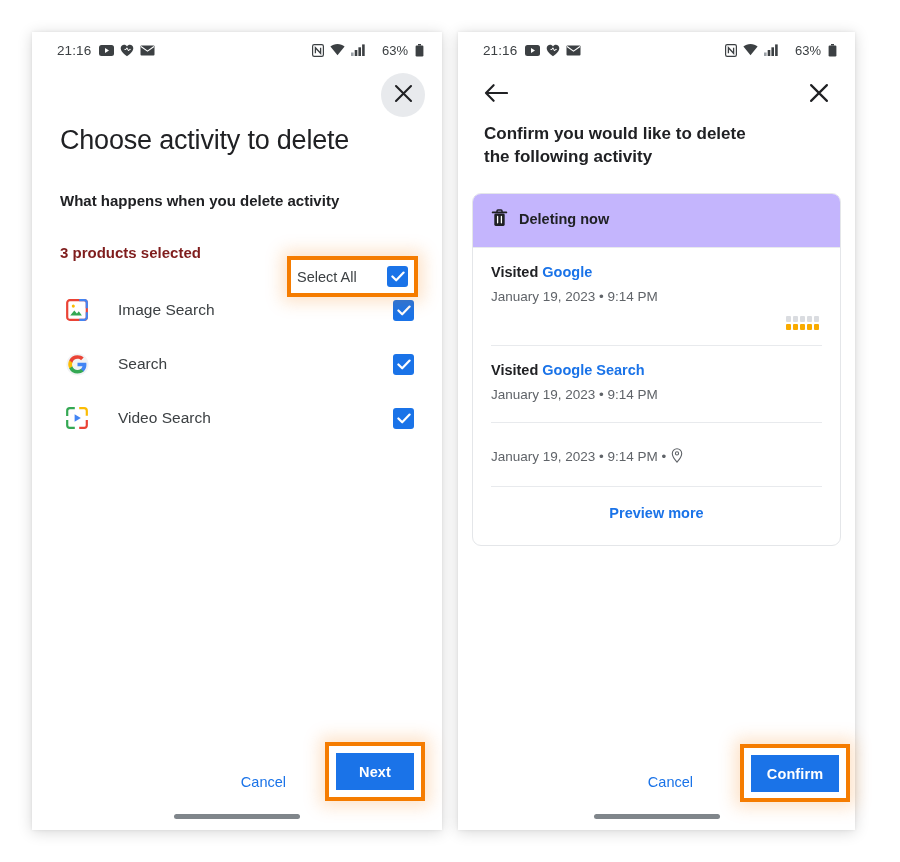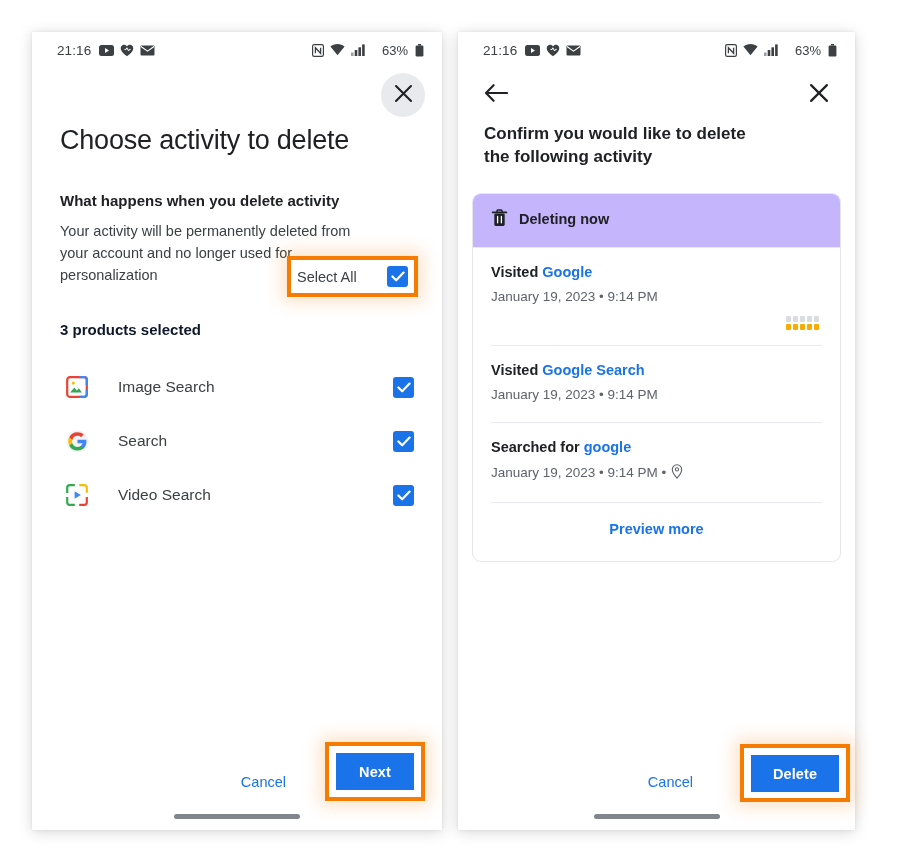--- a/index.html
+++ b/index.html
@@ -73,21 +73,21 @@
     margin-top: 12px;
     line-height: 1.5;
     max-width: 360px;
   }
   .sel-row {
     display: flex; align-items: center; justify-content: space-between;
     padding: 0 28px;
     margin-top: 30px;
     height: 26px;
   }
-  .sel-count { font-size: 15px; font-weight: bold; color: #0f172a; }
+  .sel-count { font-size: 15px; font-weight: bold; color: #7f1d1d; }
 
   
   .anno {
     position: absolute;
     border: 4px solid #f57c00;
     background: #ffffff;
     box-shadow: 0 0 16px 5px rgba(245,124,0,0.22);
     z-index: 6;
   }
   #anno-selectall { left: 287px; top: 256px; width: 131px; height: 41px; }
@@ -286,21 +286,20 @@
     <div class="close-circle">
       <span>
         <svg width="19" height="19" viewBox="0 0 19 19">
             <path d="M2 2l15 15M17 2L2 17" stroke="#202124" stroke-width="2.1" stroke-linecap="round"></path>
           </svg>
       </span>
     </div>
 
     <h1 class="page-title">Choose activity to delete</h1>
     <h2 class="sec-head">What happens when you delete activity</h2>
-    <p class="sec-body">Your activity will be permanently deleted from your account and no longer used for personalization</p>
 
     <div class="sel-row">
       <span class="sel-count">3 products selected</span>
       <span style="width:120px"></span>
     </div>
 
     <div class="products">
 
       <div class="prod-row">
         <span class="prod-ico">
@@ -486,24 +485,20 @@
           <span class="lnk">Google Search</span>
         </div>
         <div class="act-meta">
           <span>January 19, 2023 • 9:14 PM</span>
         </div>
         <div style="height:10px"></div>
       </div>
       <div class="act-sep"></div>
 
       <div class="act">
-        <div class="act-title">
-          <span>Searched for</span>
-          <span class="lnk">google</span>
-        </div>
         <div class="act-meta">
           <span>January 19, 2023 • 9:14 PM •</span>
           <span>
             <svg width="12" height="15" viewBox="0 0 12 15">
                 <path d="M6 .8C3.4.8 1.3 2.9 1.3 5.5c0 3.4 4.7 8.6 4.7 8.6s4.7-5.2 4.7-8.6C10.7 2.9 8.6.8 6 .8z" fill="none" stroke="#5f6368" stroke-width="1.1"></path>
                 <circle cx="6" cy="5.4" r="1.6" fill="none" stroke="#5f6368" stroke-width="1.1"></circle>
               </svg>
           </span>
         </div>
         <div style="height:10px"></div>
@@ -530,15 +525,15 @@
       <svg width="14" height="11" viewBox="0 0 14 11">
           <path d="M1.4 5.5l3.8 3.8L12.6 1.6" stroke="#fff" stroke-width="2.2" fill="none" stroke-linecap="round" stroke-linejoin="round"></path>
         </svg>
     </span>
   </div>
 
   <div class="anno" id="anno-next"></div>
   <button class="primary-btn anno-inner" style="left:336px; top:753px; width:78px; height:37px; justify-content:center;">Next</button>
 
   <div class="anno" id="anno-delete"></div>
-  <button class="primary-btn anno-inner" style="left:751px; top:755px; width:88px; height:37px; justify-content:center;">Delete</button>
+  <button class="primary-btn anno-inner" style="left:751px; top:755px; width:88px; height:37px; justify-content:center;">Confirm</button>
 
 </div>
 
 </body></html>

